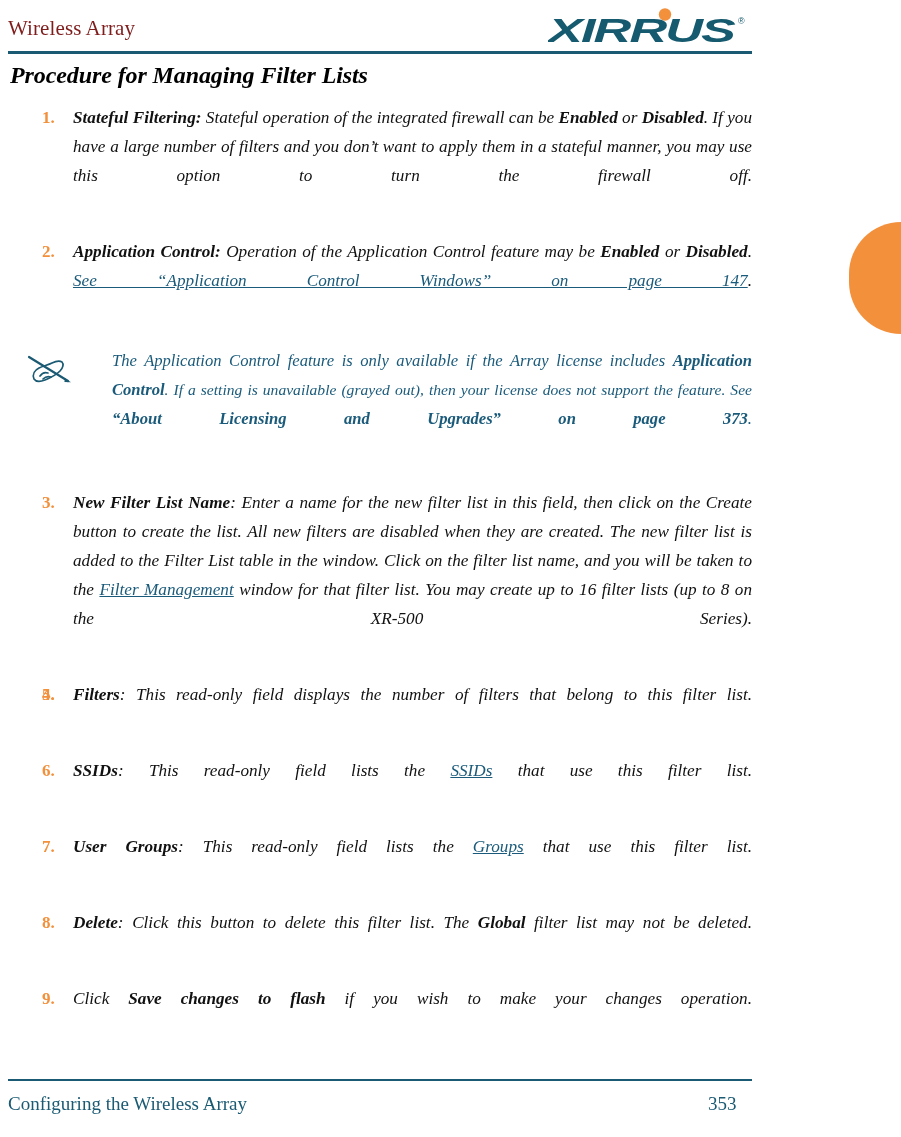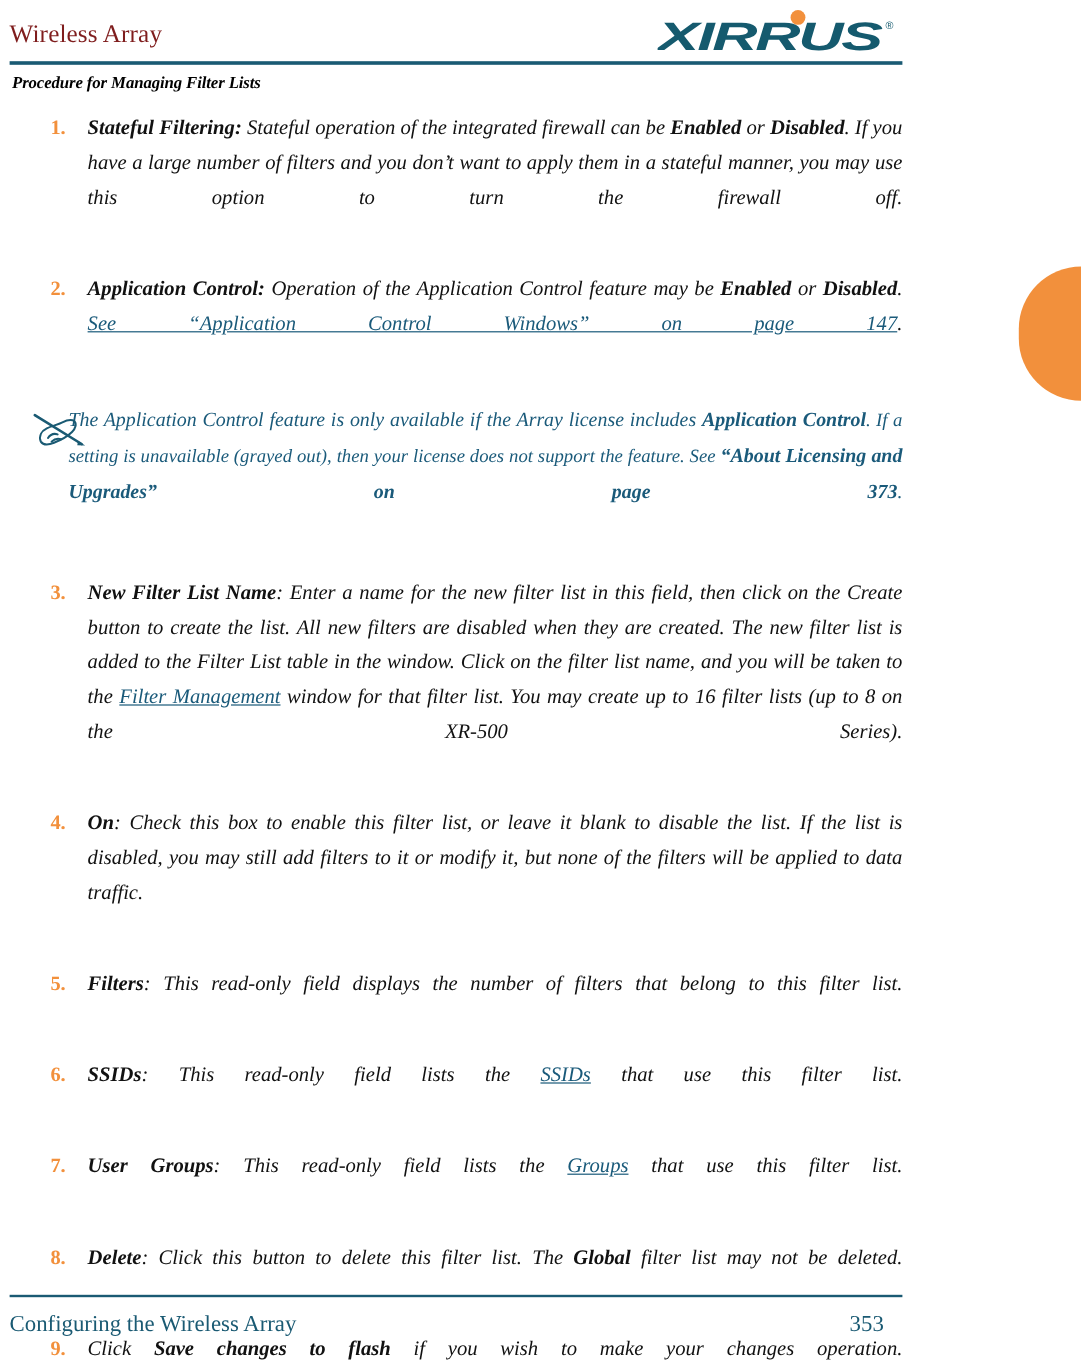--- a/index.html
+++ b/index.html
@@ -72,21 +72,21 @@
   
   .content {
     position: absolute;
     left: 0;
     top: 62px;
     width: 901px;
   }
 
   .section-heading {
     margin: 0 0 14px 10px;
-    font-size: 14px;
+    font-size: 24px;
     font-weight: bold;
     font-style: italic;
     color: #000000;
     letter-spacing: -0.1px;
   }
 
   
   ol.proc {
     list-style: none;
     margin: 0;
@@ -123,21 +123,21 @@
 
   b, .b { font-weight: bold; }
   .xref {
     color: #1a5a7a;
   }
 
   
   .note {
     position: relative;
     margin: 22px 0 26px 0;
-    padding-left: 57px;
+    padding-left: 112px;
     padding-right: 149px;
     min-height: 60px;
   }
   .note-icon {
     position: absolute;
     left: 26px;
     top: 2px;
     width: 48px;
     height: 40px;
   }
@@ -247,21 +247,20 @@
         <div class="note-text"><span>The Application Control feature is only available if the Array license includes </span><span class="b">Application Control</span><span class="sm">. If a setting is unavailable (grayed out), then your license does not support the feature. See </span><span class="b">“About Licensing and Upgrades” on page 373</span><span>.</span></div>
       </div>
 
       <li>
         <span class="num">3.</span>
         <span class="li-body"><b>New Filter List Name</b><span>: Enter a name for the new filter list in this field, then click on the Create button to create the list. All new filters are disabled when they are created. The new filter list is added to the Filter List table in the window. Click on the filter list name, and you will be taken to the </span><a class="xref" href="#">Filter Management</a><span> window for that filter list. You may create up to 16 filter lists (up to 8 on the XR-500 Series).</span></span>
       </li>
 
       <li>
         <span class="num">4.</span>
-        <span class="li-body"><b>On</b><span>: Check this box to enable this filter list, or leave it blank to disable the list. If the list is disabled, you may still add filters to it or modify it, but none of the filters will be applied to data traffic.</span></span>
       </li>
 
       <li>
         <span class="num">5.</span>
         <span class="li-body"><b>Filters</b><span>: This read-only field displays the number of filters that belong to this filter list.</span></span>
       </li>
 
       <li>
         <span class="num">6.</span>
         <span class="li-body"><b>SSIDs</b><span>: This read-only field lists the </span><a class="xref" href="#">SSIDs</a><span> that use this filter list.</span></span>

